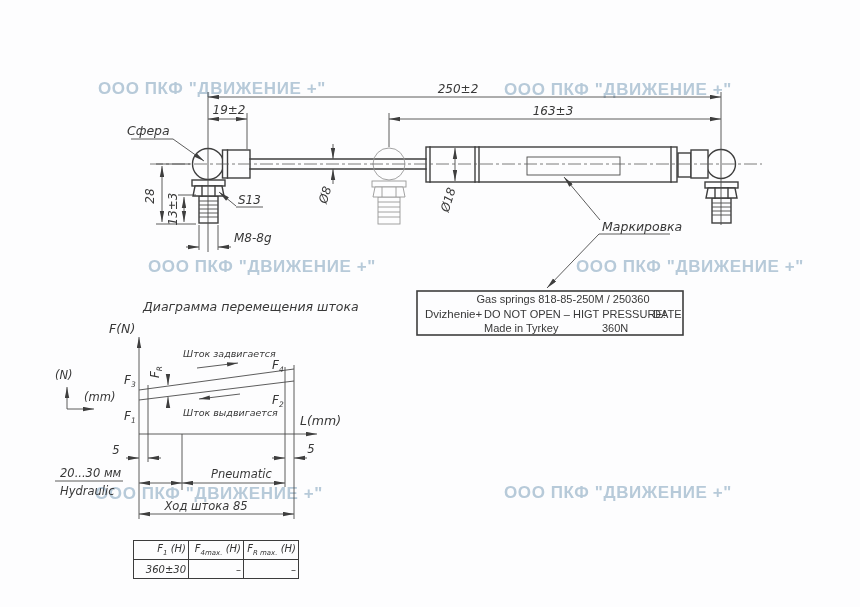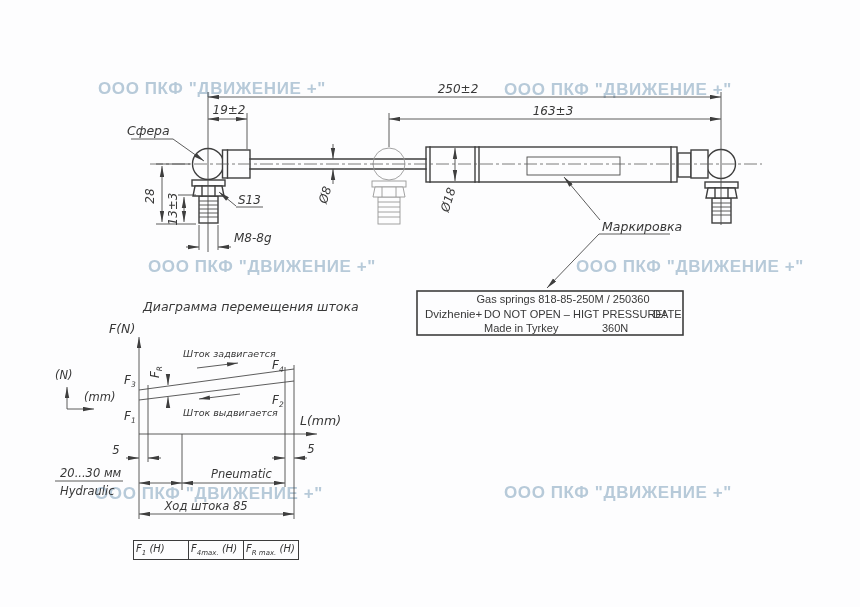--- a/index.html
+++ b/index.html
@@ -19,21 +19,21 @@
   text{fill:#383838}
   .t{font:italic 12px "DejaVu Sans",sans-serif}
   .t12{font:italic 12.5px "DejaVu Sans",sans-serif}
   .t11{font:italic 11.5px "DejaVu Sans",sans-serif}
   .t9{font:italic 9.5px "DejaVu Sans",sans-serif}
   .pl{font:11px "Liberation Sans",sans-serif}
   .pl2{font:11.5px "Liberation Sans",sans-serif}
   
   .spec-table{position:absolute;left:133px;top:540px;z-index:3}
   .spec-table table{border-collapse:collapse;font:italic 10px "DejaVu Sans",sans-serif;color:#333}
-  .spec-table td{border:1.3px solid #3c3c3c;text-align:left;vertical-align:middle;
+  .spec-table td{border:1.3px solid #3c3c3c;text-align:right;vertical-align:middle;
                  width:50px;height:18px;padding:0 2px}
   .spec-table sub{font-size:7px}
 </style>
 </head>
 <body>
 
 <div class="wm" style="left:98px;top:79px">ООО ПКФ "ДВИЖЕНИЕ +"</div>
 <div class="wm" style="left:504px;top:80px">ООО ПКФ "ДВИЖЕНИЕ +"</div>
 <div class="wm" style="left:148px;top:257px">ООО ПКФ "ДВИЖЕНИЕ +"</div>
 <div class="wm" style="left:576px;top:257px">ООО ПКФ "ДВИЖЕНИЕ +"</div>
@@ -232,15 +232,20 @@
 </svg>
 
 <div class="spec-table">
   <table>
     <tbody>
         <tr>
       <td><span>F</span><sub>1</sub> <span>(H)</span></td>
       <td><span>F</span><sub>4max.</sub> <span>(H)</span></td>
       <td><span>F</span><sub>R max.</sub> <span>(H)</span></td>
     </tr>
+    <tr>
+      <td>360±30</td>
+      <td>–</td>
+      <td>–</td>
+    </tr>
   </tbody>
     </table>
 </div>
 
 </body></html>

